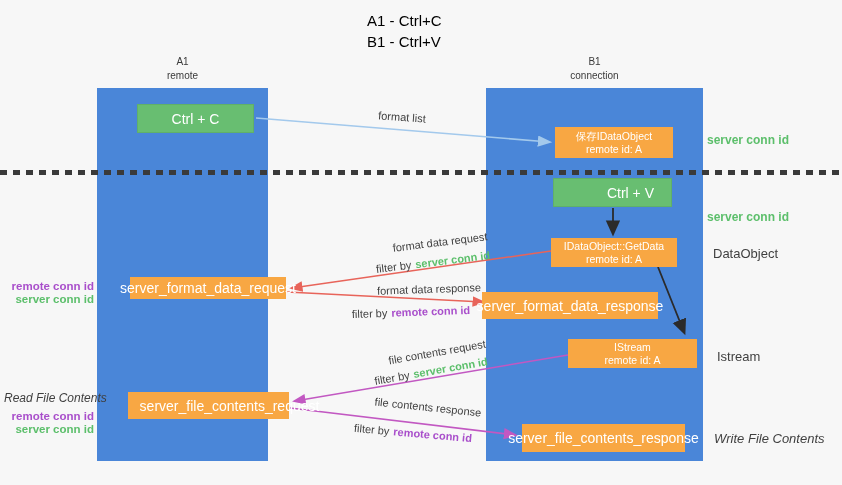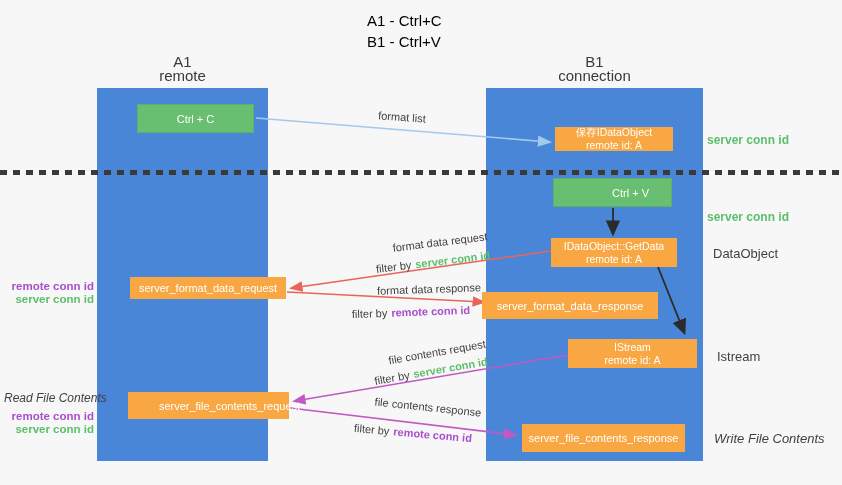--- a/index.html
+++ b/index.html
@@ -1,32 +1,32 @@
 <!DOCTYPE html>
 <html><head>
 <meta charset="utf-8">
 <style>
   html,body{margin:0;padding:0;background:#f7f7f7;font-family:"Liberation Sans",sans-serif;}
   #stage{position:relative;width:842px;height:485px;background:#f7f7f7;overflow:hidden;color:#3f3f3f;}
   .abs{position:absolute;}
   .lane{position:absolute;top:88px;height:373px;background:#4A86D8;}
   #lane-a1{left:97px;width:171px;}
   #lane-b1{left:486px;width:217px;}
-  .lane-header{position:absolute;top:55px;text-align:center;font-size:15px;line-height:14px;color:#3a3a3a;}
+  .lane-header{position:absolute;top:55px;text-align:center;font-size:10px;line-height:14px;color:#3a3a3a;}
   #hdr-a1{left:97px;width:171px;}
   #hdr-b1{left:486px;width:217px;}
   #title{position:absolute;left:367px;top:10px;font-size:15px;line-height:21px;color:#000000;white-space:nowrap;}
   #divider{position:absolute;left:0;top:170px;width:842px;height:5px;
     background:repeating-linear-gradient(90deg,#3a3a3a 0 7px,transparent 7px 13px);}
   .node{position:absolute;display:flex;flex-direction:column;justify-content:center;align-items:center;
     color:#fff;text-align:center;box-sizing:border-box;}
   .green{background:#68BE71;border:1px solid rgba(0,0,0,0.07);font-size:11px;}
   .orange{background:#F8A743;}
   .node .l1,.node .l2{line-height:13px;font-size:10.5px;}
-  .node.single{font-size:11px;}
+  .node.single{font-size:14px;}
   #svgLayer{position:absolute;left:0;top:0;width:842px;height:485px;pointer-events:none;}
   .rlabel{position:absolute;white-space:nowrap;font-size:11px;color:#3f3f3f;transform-origin:center;}
   .ctr{transform:translate(-50%,-50%);}
   .green-t{color:#5CBF6B;font-weight:bold;}
   .purple-t{color:#A94FCB;font-weight:bold;}
   .filter-part{margin-left:4px;}
   .side{position:absolute;font-size:13px;color:#3f3f3f;white-space:nowrap;}
   .side-bold{position:absolute;font-size:12px;font-weight:bold;white-space:nowrap;}
   .left-col{position:absolute;left:4px;width:90px;text-align:right;font-size:11.5px;font-weight:bold;
     line-height:13px;white-space:nowrap;}
@@ -74,21 +74,21 @@
     <line x1="613" y1="208" x2="613" y2="233" stroke-width="1.8" marker-end="url(#mk-black)" stroke="#2B2B2B"></line>
     <line x1="658" y1="267" x2="684" y2="332" stroke-width="1.8" marker-end="url(#mk-black)" stroke="#2B2B2B"></line>
     <line x1="551" y1="251" x2="292" y2="288" stroke-width="1.5" marker-end="url(#mk-red)" stroke="#E8645A"></line>
     <line x1="287" y1="292" x2="483" y2="302" stroke-width="1.5" marker-end="url(#mk-red)" stroke="#E8645A"></line>
     <line x1="568" y1="355" x2="295" y2="401" stroke-width="1.5" marker-end="url(#mk-magenta)" stroke="#C258C2"></line>
     <line x1="290" y1="408" x2="515" y2="435" stroke-width="1.6" marker-end="url(#mk-magenta)" stroke="#C258C2"></line>
   </svg>
 
   <div class="node green single abs" style="left:137px;top:104px;width:117px;height:29px;">Ctrl + C</div>
 
-  <div class="node orange abs" style="left:555px;top:127px;width:118px;height:24px;">
+  <div class="node orange abs" style="left:555px;top:127px;width:118px;height:31px;">
     <div class="l1">保存IDataObject</div>
     <div class="l2">remote id: A</div>
   </div>
 
   <div class="node green single abs" style="left:553px;top:178px;width:119px;height:29px;padding-left:36px;">Ctrl + V</div>
 
   <div class="node orange abs" style="left:551px;top:238px;width:126px;height:29px;">
     <div class="l1">IDataObject::GetData</div>
     <div class="l2">remote id: A</div>
   </div>

